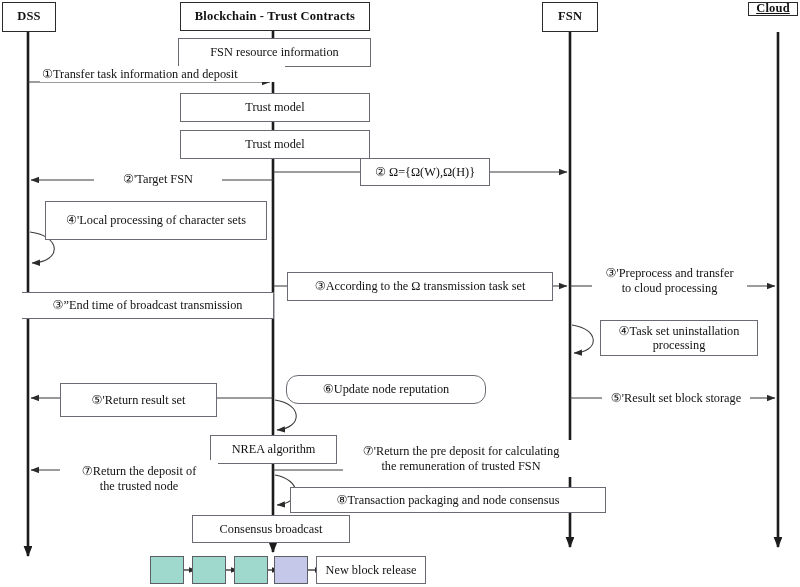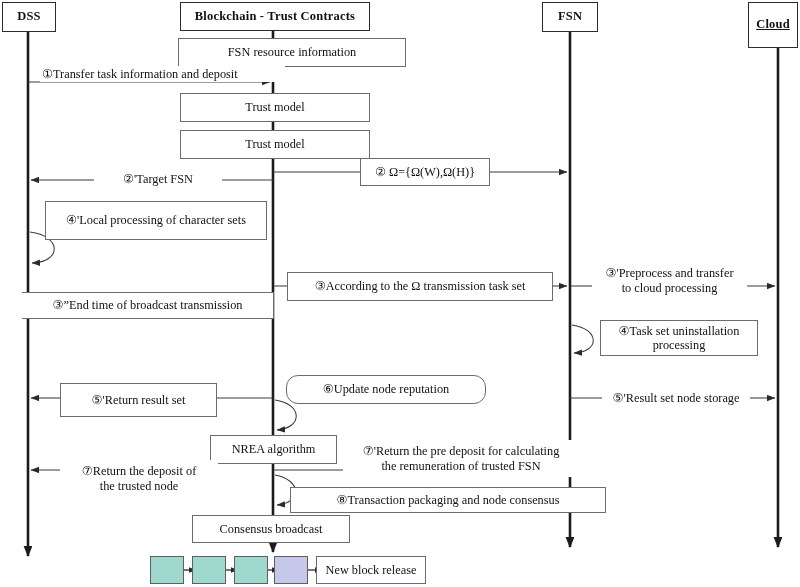--- a/index.html
+++ b/index.html
@@ -145,23 +145,23 @@
       <line x1="308" y1="570" x2="322" y2="570" marker-end="url(#aht)"></line>
     </g>
   </svg>
 
   <div class="actor" style="left:2px;top:2px;width:54px;height:30px;">DSS</div>
 
   <div class="actor" style="left:180px;top:2px;width:190px;height:29px;">Blockchain - Trust Contracts</div>
 
   <div class="actor" style="left:542px;top:2px;width:56px;height:30px;">FSN</div>
 
-  <div class="actor" style="left:748px;top:2px;width:50px;height:46px;text-decoration:underline;">Cloud</div>
-
-  <div class="box" style="left:178px;top:38px;width:228px;height:29px;">FSN resource information</div>
+  <div class="actor" style="left:748px;top:2px;width:50px;height:14px;text-decoration:underline;">Cloud</div>
+
+  <div class="box" style="left:178px;top:38px;width:193px;height:29px;">FSN resource information</div>
 
   <div class="lbl" style="left:40px;top:66px;width:245px;height:16px;justify-content:flex-start;text-align:center;">①Transfer task information and deposit</div>
 
   <div class="box" style="left:180px;top:93px;width:190px;height:29px;">Trust model</div>
 
   <div class="box" style="left:180px;top:130px;width:190px;height:29px;">Trust model</div>
 
   <div class="box" style="left:360px;top:158px;width:130px;height:28px;">② Ω={Ω(W),Ω(H)}</div>
 
   <div class="lbl" style="left:94px;top:170px;width:128px;height:18px;">②'Target FSN</div>
@@ -173,21 +173,21 @@
   <div class="lbl" style="left:592px;top:262px;width:155px;height:37px;">③'Preprocess and transfer<br>to cloud processing</div>
 
   <div class="box" style="left:22px;top:292px;width:252px;height:27px;border-left:none;">③”End time of broadcast transmission</div>
 
   <div class="box" style="left:592px;top:320px;width:158px;height:36px;margin-left:8px;">④Task set uninstallation<br>processing</div>
 
   <div class="box" style="left:60px;top:383px;width:157px;height:34px;">⑤'Return result set</div>
 
   <div class="box" style="left:286px;top:375px;width:200px;height:29px;border-radius:12px;">⑥Update node reputation</div>
 
-  <div class="lbl" style="left:602px;top:389px;width:148px;height:18px;">⑤'Result set node storage</div>
+  <div class="lbl" style="left:602px;top:389px;width:148px;height:18px;">⑤'Result set block storage</div>
 
   <div class="box" style="left:210px;top:435px;width:127px;height:29px;">NREA algorithm</div>
 
   <div class="lbl" style="left:343px;top:440px;width:236px;height:37px;">⑦'Return the pre deposit for calculating<br>the remuneration of trusted FSN</div>
 
   <div class="lbl" style="left:60px;top:460px;width:158px;height:37px;">⑦Return the deposit of<br>the trusted node</div>
 
   <div class="box" style="left:290px;top:487px;width:316px;height:26px;">⑧Transaction packaging and node consensus</div>
 
   <div class="box" style="left:192px;top:515px;width:158px;height:28px;">Consensus broadcast</div>

